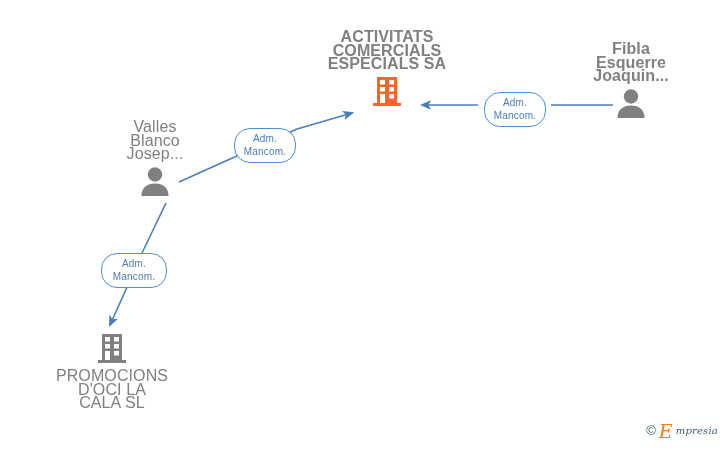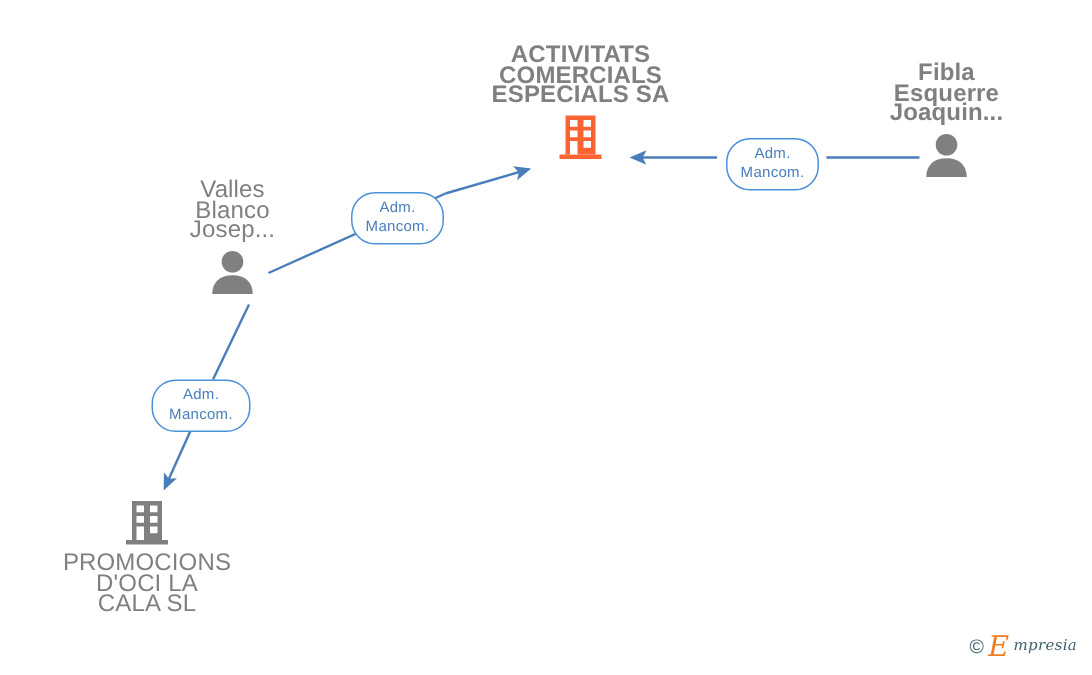--- a/index.html
+++ b/index.html
@@ -185,21 +185,21 @@
     <div class="icon-wrap">
       <svg viewBox="0 0 34 34" width="34" height="34" xmlns="http://www.w3.org/2000/svg">
         <g fill="#808080">
           <circle cx="17" cy="10.5" r="7.2"></circle>
           <path d="M17,19.5 C25.5,19.5 30.5,24.2 30.5,32 L3.5,32 C3.5,24.2 8.5,19.5 17,19.5 Z"></path>
         </g>
       </svg>
     </div>
   </div>
 
-  <div class="node label-bottom" style="left:38px; top:331px;">
+  <div class="node label-bottom" style="left:52px; top:331px;">
     <div class="icon-wrap">
       <svg viewBox="0 0 34 34" width="34" height="34" xmlns="http://www.w3.org/2000/svg">
         <g fill="#808080">
           <rect x="7" y="3" width="20" height="26"></rect>
           <rect x="3" y="29" width="28" height="3"></rect>
         </g>
         <g fill="#ffffff">
           <rect x="10" y="6" width="5" height="4.5"></rect>
           <rect x="19" y="6" width="5" height="4.5"></rect>
           <rect x="10" y="13" width="5" height="4.5"></rect>

